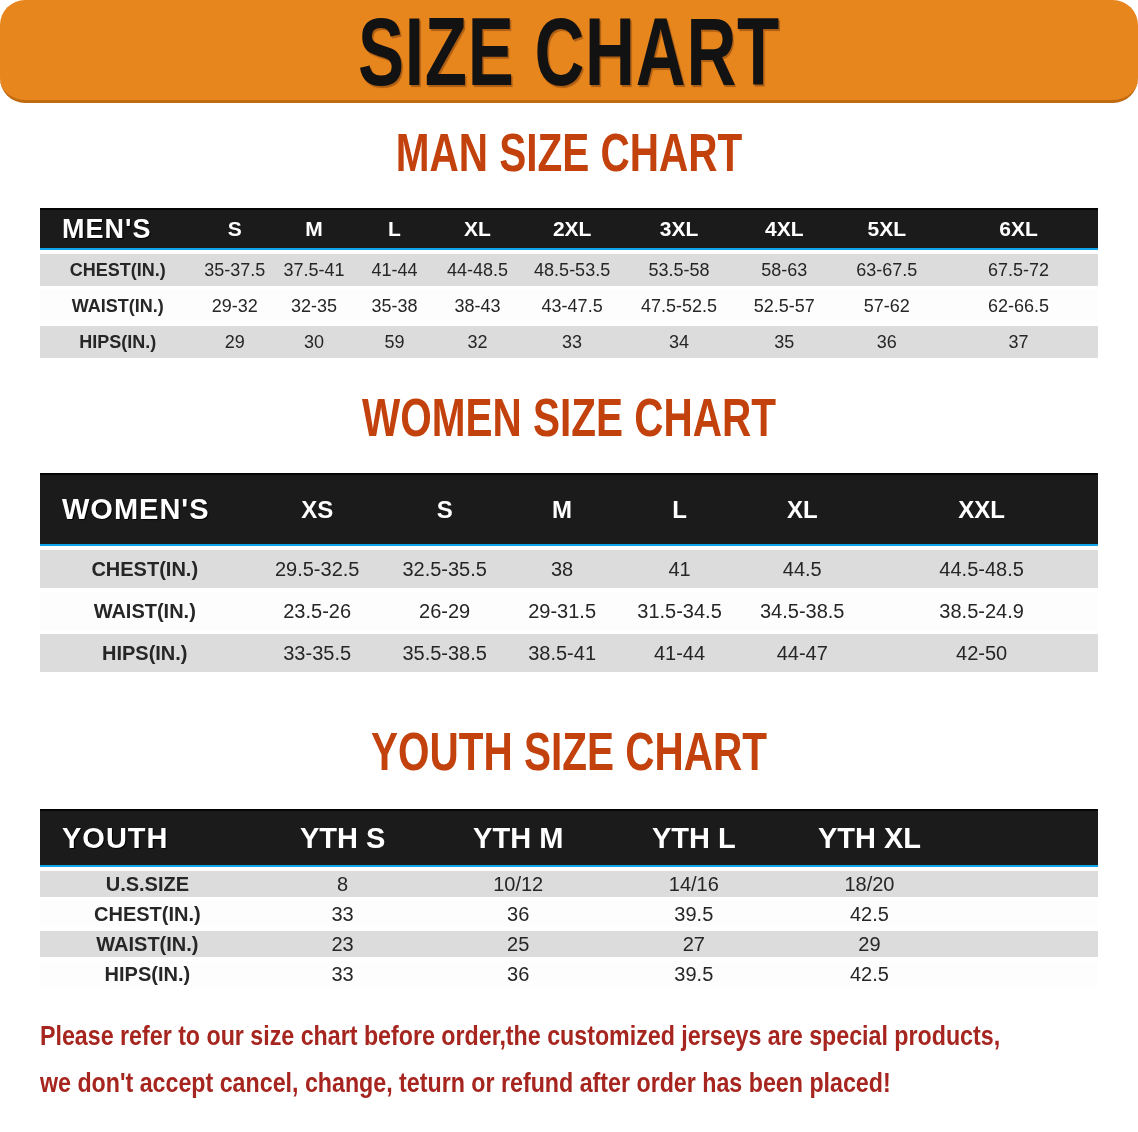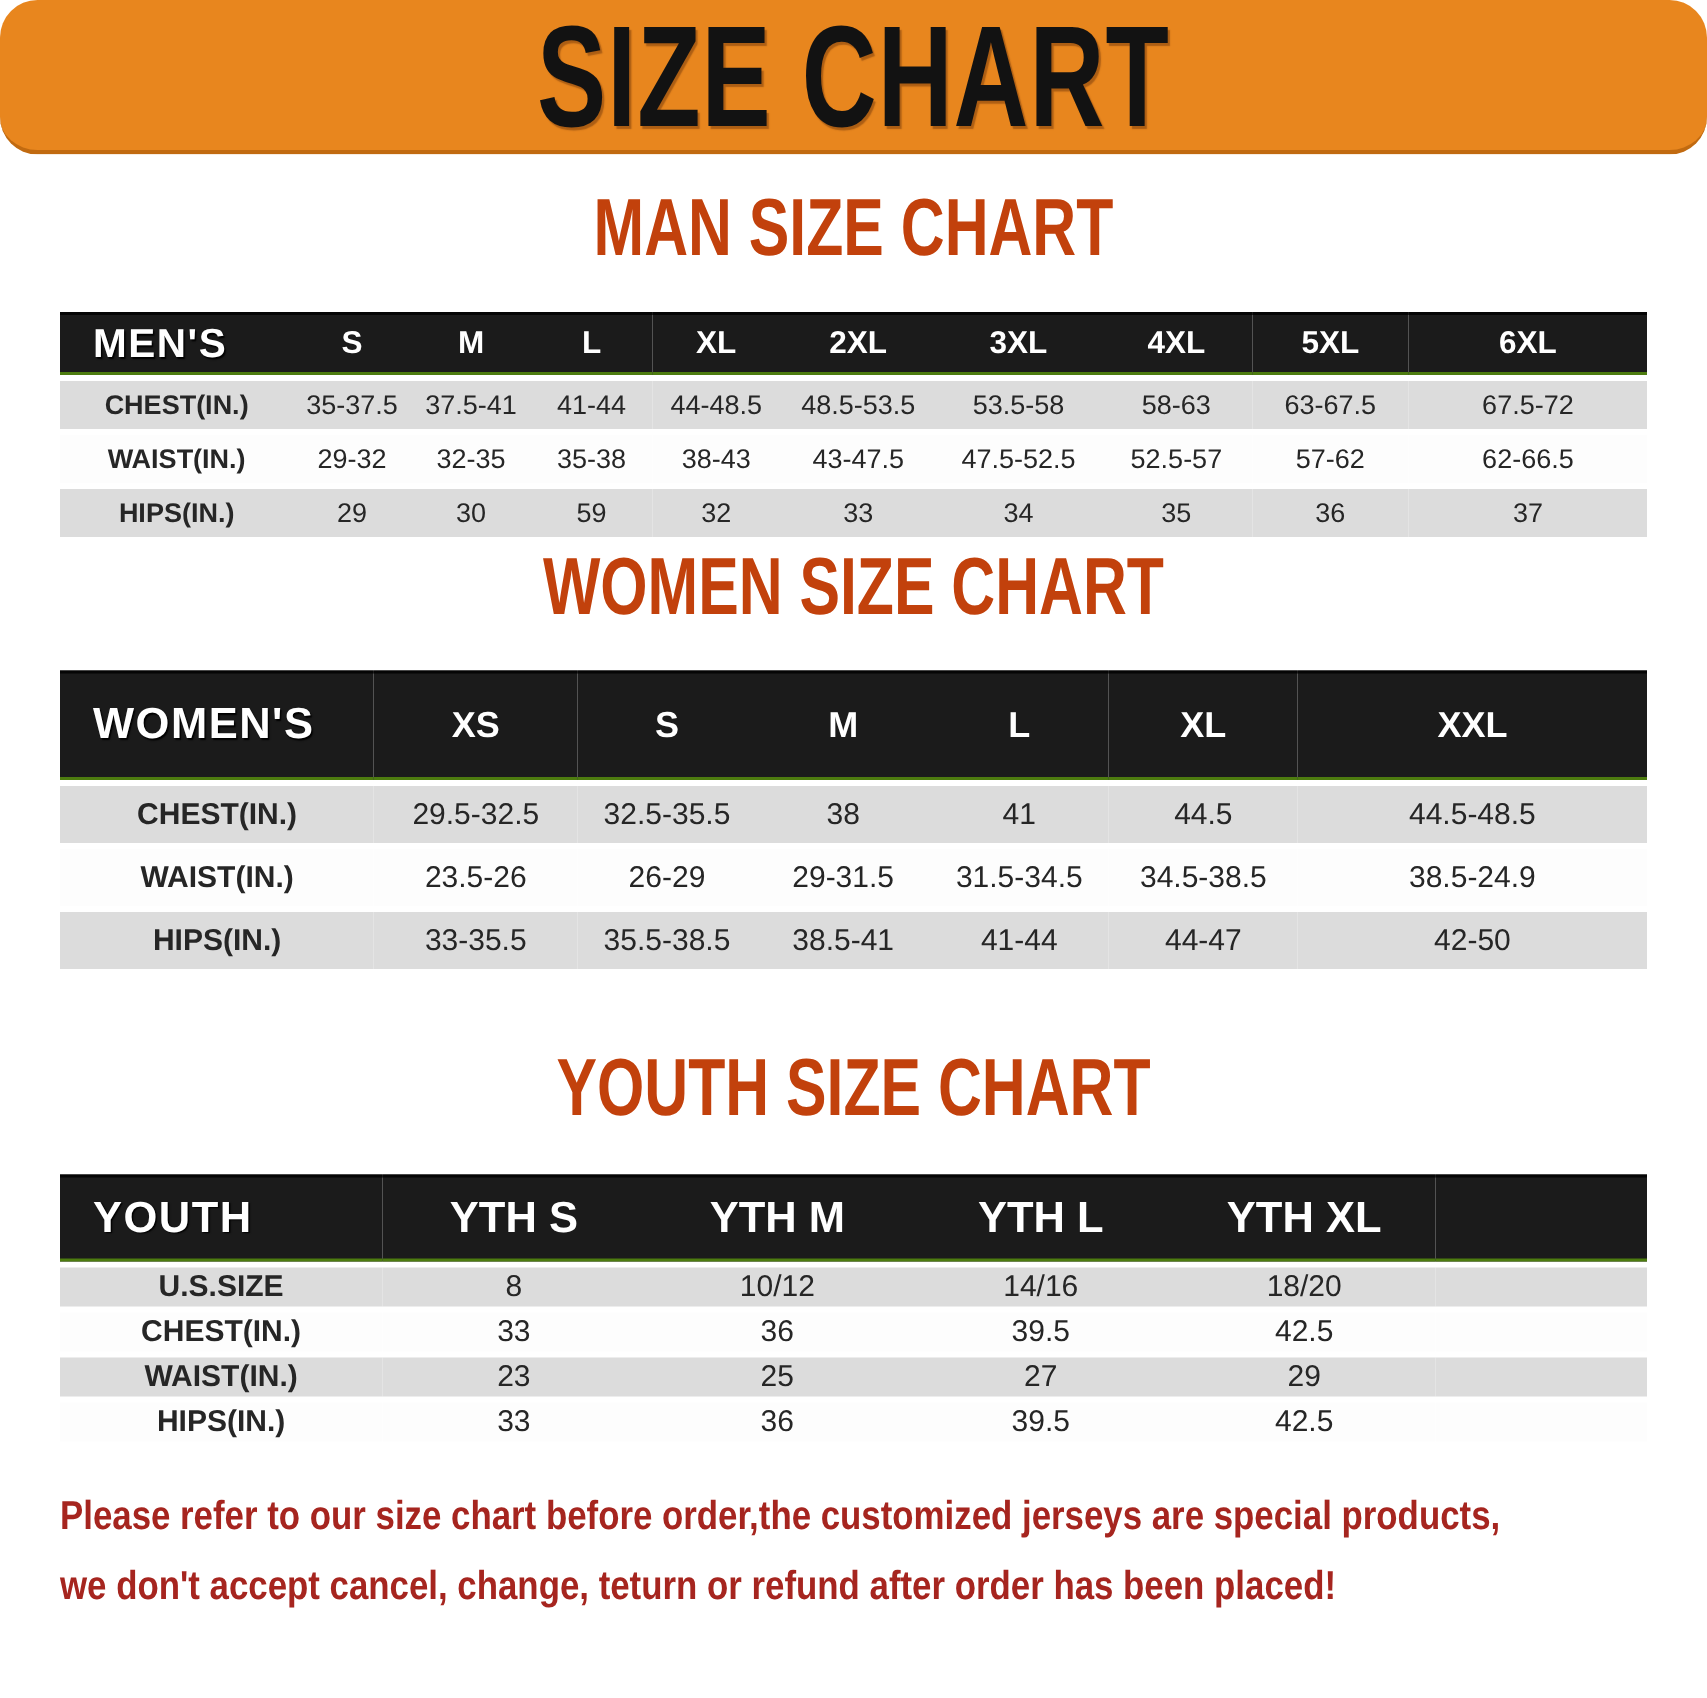--- a/index.html
+++ b/index.html
@@ -39,34 +39,34 @@
     margin: 0; text-align: center; line-height: 58px;
     color: #c2410c;
   }
   .section-heading .condensed {
     display: inline-block;
     font-size: 54px; font-weight: 900;
     transform: scaleX(0.75);
     white-space: nowrap; letter-spacing: 0px;
   }
   #heading-men   { margin-top: 20px; margin-bottom: 12px; }
-  #heading-women { margin-bottom: 12px; }
+  #heading-women { margin-top: 26px; margin-bottom: 12px; }
   #heading-youth { margin-top: 46px; margin-bottom: 14px; }
 
   
   .size-table {
     width: 1058px; margin: 0 auto;
     border-collapse: separate; border-spacing: 0 4px;
     table-layout: fixed;
   }
   .size-table th, .size-table td { text-align: center; padding: 0; overflow: hidden; white-space: nowrap; }
   .size-table thead th {
     background: var(--header-bg, #1B1B1B);
     color: #ffffff; font-weight: bold;
-    border-top: 2px solid #050505; border-bottom: 2px solid #4d7c0f;
+    border-top: 2px solid #050505; border-bottom: 2px solid #0ea5e9;
   }
   .size-table thead th.corner {
     text-align: left; padding-left: 22px; letter-spacing: 1px;
     text-shadow: 1px 1px 1px #000;
   }
   .size-table tbody tr.shaded th, .size-table tbody tr.shaded td { background: var(--shade-bg, #DCDCDC); }
   .size-table tbody tr.plain  th, .size-table tbody tr.plain  td { background: #FDFDFD; }
   .size-table tbody th { font-weight: bold; }
   .size-table tbody th, .size-table tbody td { color: #262626; }
 

